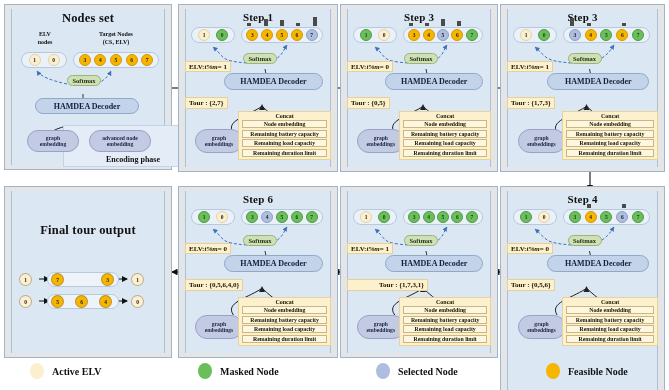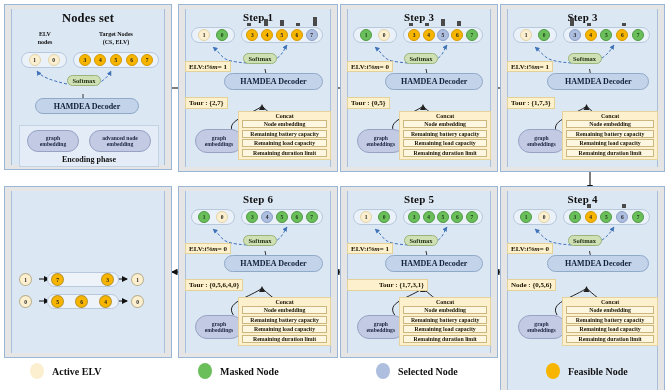--- a/index.html
+++ b/index.html
@@ -100,21 +100,21 @@
   .concat-row {
     background:#fdf6e0; border:1px solid #ccb87e;
     font-size:5.8px; font-weight:bold; color:#191400;
     text-align:center; margin-bottom:1.5px; height:8px; line-height:7px;
   }
   .concat-row:last-child{margin-bottom:0;}
 
   
   .enc-box {
     position:absolute;
-    border:1px solid #c3d2e4; background:#e4ecf7;
+    border:1px solid #c3d2e4; background:#e4ecf7;margin-left:44px;
   }
   .enc-label{
     position:absolute; left:0; right:0; bottom:2px; text-align:center;
     font-size:8px; font-weight:bold; color:#111;
   }
   .col-label{
     position:absolute; text-align:center; font-size:6px; font-weight:bold;
     color:#111; line-height:1.25;
   }
 
@@ -341,33 +341,32 @@
           <path d="M70.5,58 C42.5,56 46,52 34,42" stroke="#3f73b8" stroke-width="1" fill="none" stroke-dasharray="3,2" marker-end="url(#ahb)"></path>
           <path d="M96.5,56 C106.5,50 109,46 113,40" stroke="#3f73b8" stroke-width="1" fill="none" stroke-dasharray="3,2" marker-end="url(#ahb)"></path>
           <path d="M88.5,64 L90.5,74" stroke="#333" stroke-width="1" fill="none"></path>
           <path d="M84.5,102 C68.5,112 48.5,116 56.1,128" stroke="#222" stroke-width="1" fill="none"></path>
           <path d="M86.5,102 C96.5,112 104.5,114 102.3,122" stroke="#222" stroke-width="1" fill="none"></path>
           <path d="M85.5,99 l-3,6 l6,0 z" fill="#222"></path>
         </svg>
         <div class="softmax" style="left: 66.5px; top: 48px; width: 34px; height: 11px;">Softmax</div>
         <div class="decoder" style="left: 46.2px; top: 68px; width: 102.3px; height: 17px;">HAMDEA Decoder</div>
         <div class="tag" style="left: 6px; top: 56px; height: 11px;">ELV: <i>t%m</i>= 0</div>
-        <div class="tag" style="left: 6px; top: 92px; height: 12px;">Node : {0,5,6}</div>
+        <div class="tag" style="left: 6px; top: 92px; height: 12px;">Tour : {0,5,6}</div>
         <div class="emb-pill" style="left: 16.5px; top: 128px; width: 48px; height: 24px;">graph<br>embeddings</div>
         <div class="concat" style="left: 61.3px; top: 110px; width: 95.7px;">
           <div class="concat-title">Concat</div>
           <div class="concat-row">Node embedding</div>
           <div class="concat-row">Remaining battery capacity</div>
           <div class="concat-row">Remaining load capacity</div>
           <div class="concat-row">Remaining duration limit</div>
         </div>
       </div>
       <div class="panel" style="left: 340px; top: 186px; width: 158px; height: 172px;">
         <div class="panel-inner"></div>
-        <div class="panel-title">Step 5</div>
         <div class="node-group" style="left: 12px; top: 22px; width: 44px;">
           <div class="node n-elv">1</div>
           <div class="node n-mask">0</div>
         </div>
         <div class="node-group" style="left: 62px; top: 22px; width: 80px;">
           <div class="node n-mask">3</div>
           <div class="node n-mask">4</div>
           <div class="node n-mask">5</div>
           <div class="node n-mask">6</div>
           <div class="node n-mask">7</div>
@@ -425,20 +424,21 @@
           <div class="concat-row">Node embedding</div>
           <div class="concat-row">Remaining battery capacity</div>
           <div class="concat-row">Remaining load capacity</div>
           <div class="concat-row">Remaining duration limit</div>
         </div>
       </div>
     </div>
 
   <div class="panel" style="left:4px;top:186px;width:168px;height:172px;">
     <div class="panel-inner"></div>
+    <div class="panel-title big" style="top:36px;">Final tour output</div>
 
     <svg style="position:absolute;left:0;top:0;width:168px;height:172px;">
       <line x1="34" y1="92" x2="44" y2="92" stroke="#111" stroke-width="1" marker-end="url(#ah)"></line>
       <line x1="110" y1="92" x2="122" y2="92" stroke="#111" stroke-width="1" marker-end="url(#ah)"></line>
       <line x1="60" y1="92" x2="78" y2="92" stroke="#111" stroke-width="1" marker-end="url(#ah)"></line>
       <line x1="34" y1="114" x2="44" y2="114" stroke="#111" stroke-width="1" marker-end="url(#ah)"></line>
       <line x1="110" y1="114" x2="122" y2="114" stroke="#111" stroke-width="1" marker-end="url(#ah)"></line>
       <line x1="58" y1="114" x2="68" y2="114" stroke="#111" stroke-width="1" marker-end="url(#ah)"></line>
       <line x1="82" y1="114" x2="92" y2="114" stroke="#111" stroke-width="1" marker-end="url(#ah)"></line>
     </svg>

